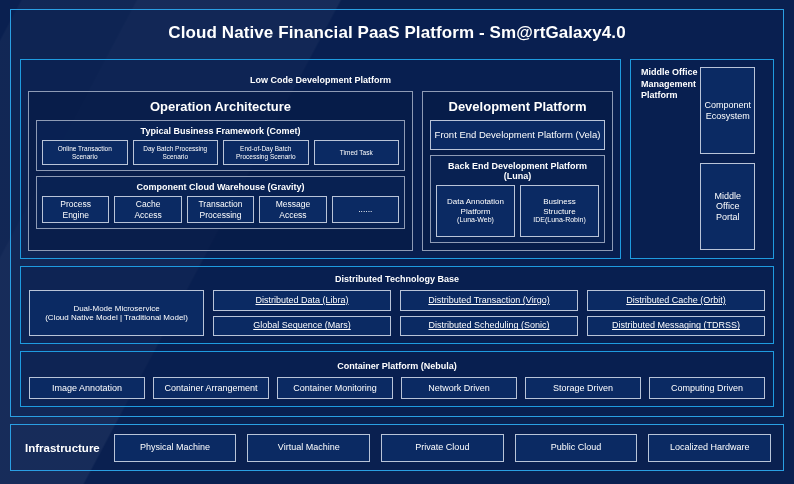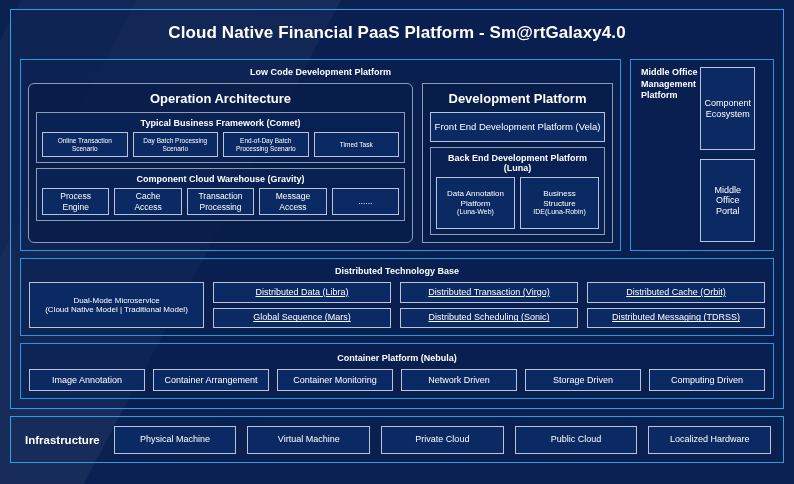--- a/index.html
+++ b/index.html
@@ -94,42 +94,42 @@
 
   
   #row-top {
     display: flex;
     gap: 9px;
     flex: 0 0 174px;
   }
 
   #lowcode-panel {
     flex: 1 1 auto;
-    padding: 4px 7px 7px 7px;
+    padding: 12px 7px 7px 7px;
     display: flex;
     flex-direction: column;
   }
   #lowcode-title { font-size: 9px; padding: 3px 0 6px 0; }
 
   #lowcode-cols { display: flex; gap: 9px; flex: 1 1 auto; }
 
   .subpanel {
     padding: 5px 7px 7px 7px;
     display: flex;
     flex-direction: column;
   }
   .subpanel-title {
     text-align: center;
     font-weight: bold;
     font-size: 13px;
     color: #ffffff;
     padding: 2px 0 6px 0;
   }
 
-  #op-arch { flex: 0 0 385px; border-radius: 6px; }
+  #op-arch { flex: 0 0 385px; }
   #dev-plat { flex: 1 1 auto; }
 
   .group {
     border: 1px solid #8e9bb5;
     background: rgba(10, 38, 92, 0.5);
     padding: 3px 5px 5px 5px;
     display: flex;
     flex-direction: column;
   }
   .group + .group { margin-top: 5px; }

